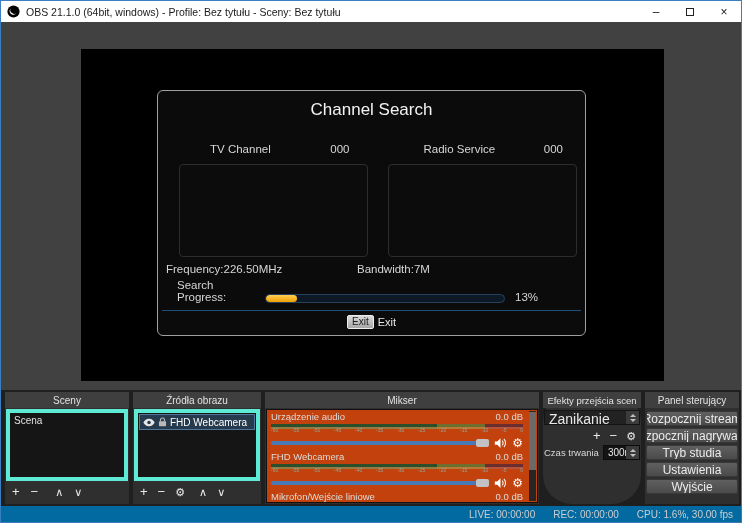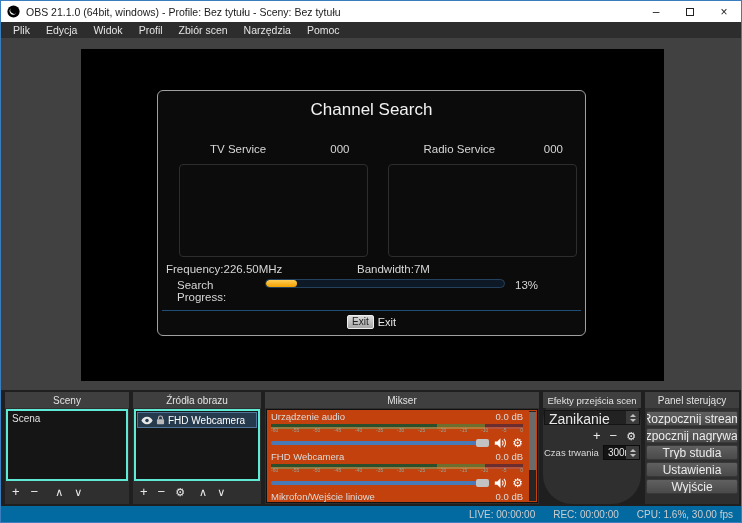--- a/index.html
+++ b/index.html
@@ -24,40 +24,40 @@
 
   
   .dialog{ position:absolute; left:76px; top:41px; width:429px; height:246px; background:#0b0b0b; border:1px solid #a0a0a0; border-radius:6px; color:#d6d6d6; }
   .dlg-title{ text-align:center; margin-top:9px; font-size:17px; color:#f2f2f2; }
   .dlg-services{ position:absolute; top:52px; left:0; right:0; display:flex; font-size:11.5px; }
   .dlg-services > div{ flex:1; display:flex; justify-content:space-between; padding:0 22px 0 52px; }
   .dlg-boxes{ position:absolute; top:73px; left:0; right:0; display:flex; gap:20px; padding:0 8px 0 21px; }
   .dlg-box{ flex:1; height:93px; background:#0c0c0c; border:1px solid #2d2d2d; border-radius:4px; }
   .dlg-freq{ position:absolute; top:172px; left:8px; right:8px; display:flex; font-size:11.5px; }
   .dlg-freq .freq-pair{ width:191px; }
-  .dlg-progress{ position:absolute; top:188px; left:19px; right:8px; display:flex; align-items:flex-start; font-size:11.5px; }
+  .dlg-progress{ position:absolute; top:188px; left:19px; right:8px; display:flex; align-items:flex-end; font-size:11.5px; }
   .progress-label{ width:88px; }
   .progress-track{ width:240px; height:9px; background:#0d1926; border:1px solid #24425e; border-radius:5px; overflow:hidden; position:relative; }
   .progress-fill{ position:absolute; left:0; top:0; bottom:0; background:linear-gradient(180deg,#ffce55,#f2a000); border-radius:5px; }
   .progress-pct{ margin-left:10px; }
   .dlg-footer{ position:absolute; top:219px; left:4px; right:4px; border-top:1px solid #1f4e79; height:23px; display:flex; align-items:center; justify-content:center; gap:4px; }
   .exit-btn{ background:linear-gradient(180deg,#d9d9d9,#a6a6a6); border:1px solid #eeeeee; border-radius:2px; color:#1c1c1c; font-size:10px; padding:0 4px; line-height:12px; }
   .exit-label{ font-size:11px; color:#e8e8e8; }
 
   
   .dock{ position:absolute; top:389px; left:0; right:0; height:116px; background:#1f1f1f; }
   .panel{ position:absolute; top:2px; height:112px; background:#2f2f2f; }
   .panel-header{ height:16px; background:#3f3f3f; color:#e2e2e2; font-size:10px; display:flex; align-items:center; justify-content:center; white-space:nowrap; overflow:hidden; }
   .p-scenes{ left:4px; width:124px; }
   .p-sources{ left:132px; width:128px; }
   .p-mixer{ left:264px; width:274px; }
   .p-trans{ left:542px; width:98px;border-radius:29px; }
   .p-controls{ left:644px; width:94px; }
 
-  .listbox{ margin:1px; height:72px; background:#151515; border:2px solid #5eead4; overflow:hidden; }
+  .listbox{ margin:1px; height:72px; background:#151515; border:4px solid #5eead4; overflow:hidden; }
   .list-item{ font-size:10px; color:#e0e0e0; padding:2px 4px; }
   .src-row{ height:16px; margin:1px; background:#263a4d; border:1px solid #50759a; display:flex; align-items:center; gap:3px; padding:0 3px; color:#fff; font-size:10px; }
   .panel-toolbar{ height:20px; display:flex; align-items:center; gap:11px; padding-left:7px; color:#ececec; font-size:13px; }
   .tb-glyph{ line-height:18px; }
   .tb-small{ font-size:11px; }
 
   
   .mixer-body{ position:relative; margin:1px; height:94px; background:#c2410c; border:1px solid #111; overflow:hidden; }
   .mix-scroll{ position:absolute; right:1px; top:1px; bottom:1px; width:7px; background:#262626; }
   .mix-thumb{ position:absolute; top:1px; left:0; right:0; height:58px; background:#6a6a6a; }
@@ -104,39 +104,30 @@
     <span class="title-text">OBS 21.1.0 (64bit, windows) - Profile: Bez tytułu - Sceny: Bez tytułu</span>
     <div class="win-controls">
       <div class="win-btn">–</div>
       <div class="win-btn">
           <span class="maxi-glyph"></span>
         </div>
       <div class="win-btn">×</div>
     </div>
   </div>
 
-  <div class="menubar">
-    <span class="menu-item">Plik</span>
-    <span class="menu-item">Edycja</span>
-    <span class="menu-item">Widok</span>
-    <span class="menu-item">Profil</span>
-    <span class="menu-item">Zbiór scen</span>
-    <span class="menu-item">Narzędzia</span>
-    <span class="menu-item">Pomoc</span>
-  </div>
 
   <div class="main-area">
     <div class="canvas">
 
       <div class="dialog">
         <div class="dlg-title">Channel Search</div>
 
         <div class="dlg-services">
           <div>
-            <span>TV Service</span>
+            <span>TV Channel</span>
             <span>000</span>
           </div>
           <div>
             <span>Radio Service</span>
             <span>000</span>
           </div>
         </div>
 
         <div class="dlg-boxes">
           <div class="dlg-box"></div>

